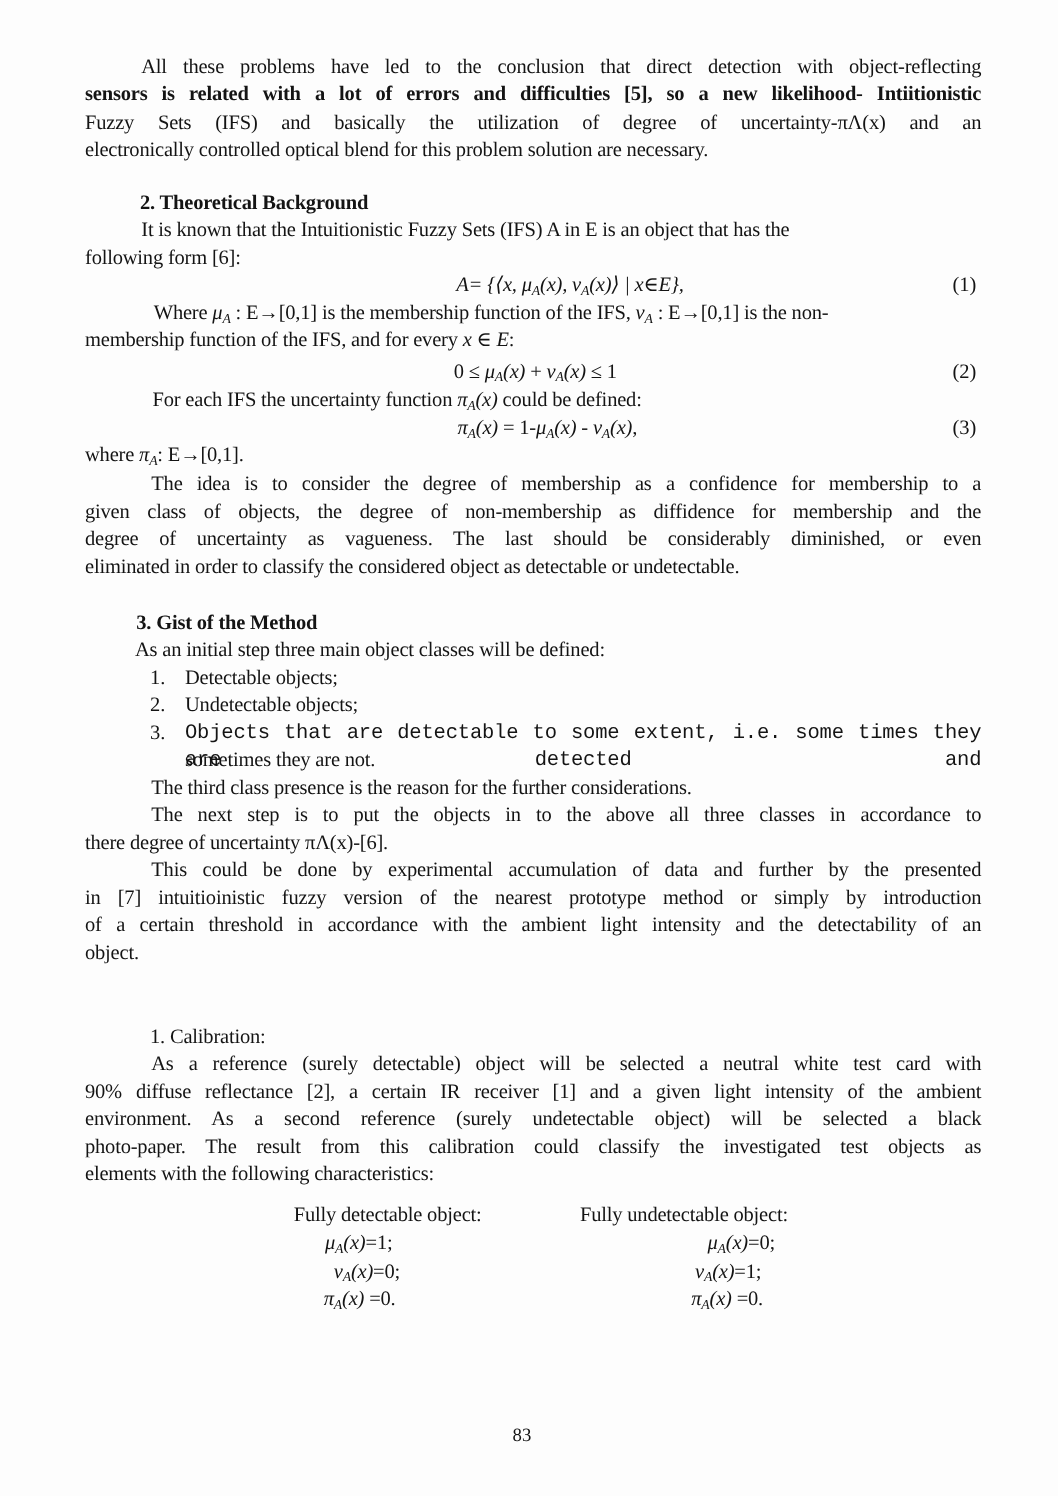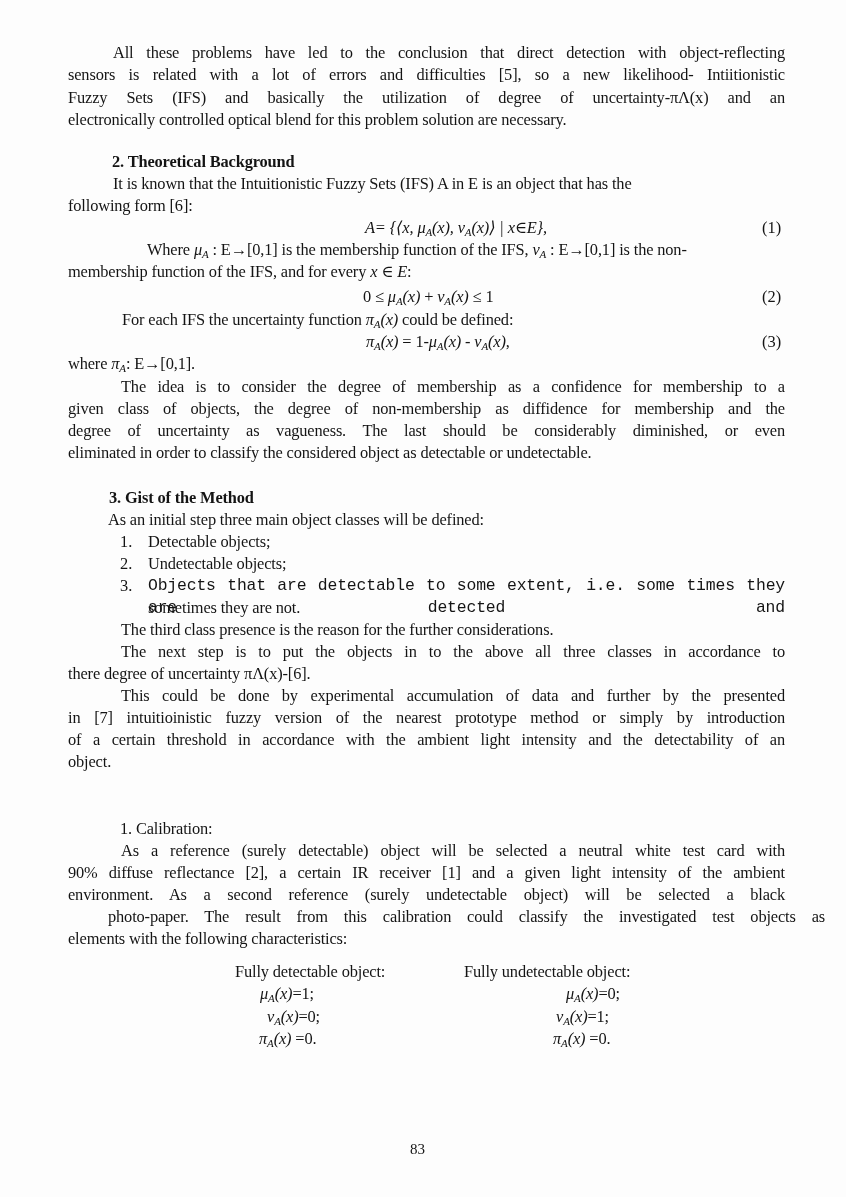--- a/index.html
+++ b/index.html
@@ -14,34 +14,34 @@
   .sub { font-size:11px; font-style:italic; vertical-align:-3px; }
   .listnum { position:absolute; font-size:16.4px; line-height:22px; }
   .pgnum { position:absolute; font-size:15px; line-height:20px; }
 </style>
 </head>
 <body>
 
 <div class="page">
 
   <div class="line just" style="left:68px;top:42px;width:717px;text-indent:45px;">All these problems have led to the conclusion that direct detection with object-reflecting</div>
-  <div class="line just" style="left:68px;top:64px;width:717px;">sensors is related with a lot of errors and difficulties [5], so a new likelihood- Intiitionistic</div>
+  <div class="line just" style="left:68px;top:64px;width:717px;font-weight:bold;">sensors is related with a lot of errors and difficulties [5], so a new likelihood- Intiitionistic</div>
   <div class="line just" style="left:68px;top:87px;width:717px;">Fuzzy Sets (IFS) and basically the utilization of degree of uncertainty-πΛ(x) and an</div>
   <div class="line" style="left:68px;top:109px;">electronically controlled optical blend for this problem solution are necessary.</div>
 
   <div class="line bold" style="left:112px;top:151px;">2. Theoretical Background</div>
   <div class="line" style="left:113px;top:173px;">It is known that the Intuitionistic Fuzzy Sets (IFS) A in E is an object that has the</div>
   <div class="line" style="left:68px;top:195px;">following form [6]:</div>
 
   <div class="line math" style="left:365px;top:217px;">
     <span>A= {⟨x, μ</span><span class="sub">A</span><span>(x), ν</span><span class="sub">A</span><span>(x)⟩ | x∈E},</span>
   </div>
   <div class="eqnum" style="left:762px;top:217px;">(1)</div>
 
-  <div class="line" style="left:123px;top:239px;margin-left:24px;">
+  <div class="line" style="left:123px;top:239px;">
     <span>Where </span><span class="math">μ</span><span class="sub">A</span><span> : E→[0,1] is the membership function of the IFS, </span><span class="math">ν</span><span class="sub">A</span><span> : E→[0,1] is the non-</span>
   </div>
   <div class="line" style="left:68px;top:261px;">
     <span>membership function of the IFS, and for  every </span><span class="math">x</span><span> ∈ </span><span class="math">E</span><span>:</span>
   </div>
 
   <div class="line" style="left:363px;top:286px;">
     <span>0 ≤ </span><span class="math">μ</span><span class="sub">A</span><span class="math">(x)</span><span> + </span><span class="math">ν</span><span class="sub">A</span><span class="math">(x)</span><span> ≤ 1</span>
   </div>
   <div class="eqnum" style="left:762px;top:286px;">(2)</div>
@@ -83,21 +83,21 @@
   <div class="line just" style="left:68px;top:685px;width:717px;text-indent:53px;">This could be done by experimental accumulation of data and further by the presented</div>
   <div class="line just" style="left:68px;top:707px;width:717px;">in [7] intuitioinistic fuzzy version of the nearest prototype method or simply by introduction</div>
   <div class="line just" style="left:68px;top:729px;width:717px;font-family:Liberation Serif, serif;">of a certain threshold in accordance with the ambient light intensity and the detectability of an</div>
   <div class="line" style="left:68px;top:751px;">object.</div>
 
 
   <div class="line" style="left:120px;top:818px;">1. Calibration:</div>
   <div class="line just" style="left:68px;top:840px;width:717px;text-indent:53px;">As a reference (surely detectable) object will be selected a neutral white test card with</div>
   <div class="line just" style="left:68px;top:862px;width:717px;">90% diffuse reflectance [2], a certain IR receiver [1] and a given light intensity of the ambient</div>
   <div class="line just" style="left:68px;top:884px;width:717px;">environment. As a second reference (surely undetectable object) will be selected a black</div>
-  <div class="line just" style="left:68px;top:906px;width:717px;margin-left:40px;">photo-paper. The result from this calibration could classify the investigated test objects as</div>
+  <div class="line just" style="left:68px;top:906px;width:717px;">photo-paper. The result from this calibration could classify the investigated test objects as</div>
   <div class="line" style="left:68px;top:928px;">elements with the following characteristics:</div>
 
   <div class="line" style="left:235px;top:961px;">Fully detectable object:</div>
   <div class="line" style="left:260px;top:983px;"><span class="math">μ</span><span class="sub">A</span><span class="math">(x)</span><span>=1;</span></div>
   <div class="line" style="left:267px;top:1006px;"><span class="math">ν</span><span class="sub">A</span><span class="math">(x)</span><span>=0;</span></div>
   <div class="line" style="left:259px;top:1028px;"><span class="math">π</span><span class="sub">A</span><span class="math">(x)</span><span> =0.</span></div>
 
   <div class="line" style="left:464px;top:961px;">Fully undetectable object:</div>
   <div class="line" style="left:566px;top:983px;"><span class="math">μ</span><span class="sub">A</span><span class="math">(x)</span><span>=0;</span></div>
   <div class="line" style="left:556px;top:1006px;"><span class="math">ν</span><span class="sub">A</span><span class="math">(x)</span><span>=1;</span></div>

